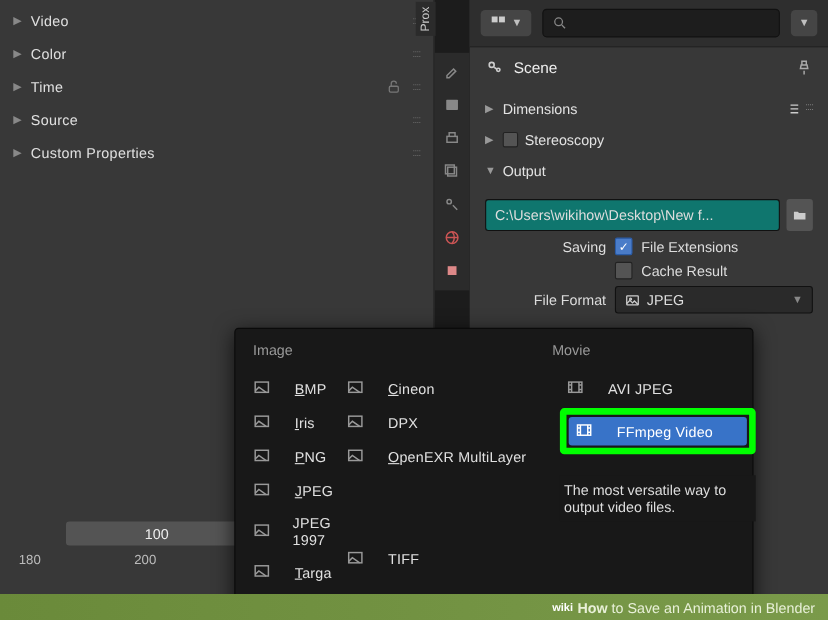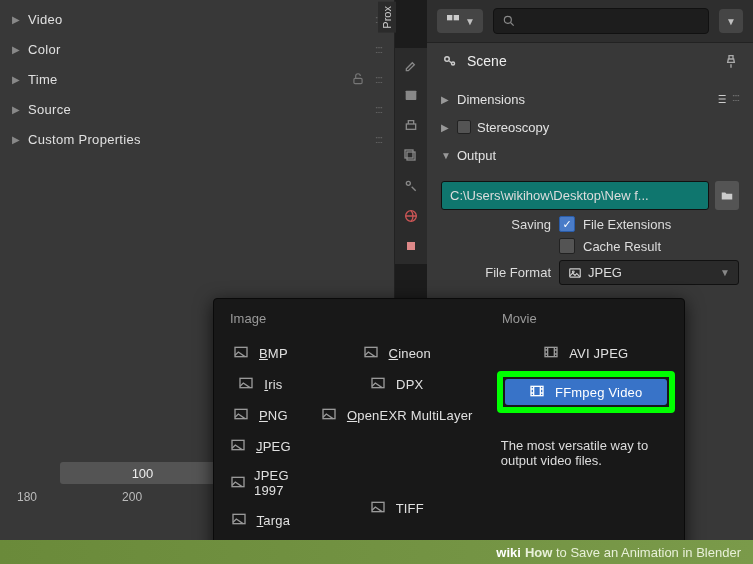--- a/index.html
+++ b/index.html
@@ -8,21 +8,21 @@
 .left-panel { position: absolute; left: 0; top: 0; width: 395px; height: 540px; background: #383838; border-right: 1px solid #222; }
 .prop-list { padding: 4px 12px; }
 .prop-row { display: flex; align-items: center; height: 30px; gap: 6px; }
 .prop-row .arrow { width: 10px; color: #888; font-size: 10px; }
 .prop-row .label { flex: 1; color: #e0e0e0; letter-spacing: 0.3px; }
 .prop-row .lock { color: #777; font-size: 11px; margin-right: 4px; }
 .prop-row .dots { color: #666; letter-spacing: -1px; font-size: 10px; }
 
 .prox-label { position: absolute; right: -2px; top: 2px; writing-mode: vertical-rl; transform: rotate(180deg); font-size: 11px; color: #ccc; background: #2b2b2b; padding: 4px 3px; }
 
-.timeline-area { position: absolute; left: 0; bottom: 36px; width: 395px; }
+.timeline-area { position: absolute; left: 0; bottom: 24px; width: 395px; }
 .frame-field { width: 165px; margin: 4px 8px 6px 60px; background: #545454; border-radius: 3px; height: 22px; display: flex; align-items: center; justify-content: center; color: #eee; position: relative; }
 .clock-icon { position: absolute; right: -28px; top: 2px; width: 20px; height: 18px; color: #aaa; }
 .ticks { display: flex; gap: 85px; padding-left: 17px; color: #bbb; font-size: 12px; }
 
 .right-panel { position: absolute; left: 427px; top: 0; right: 0; height: 540px; background: #383838; }
 .top-header { display: flex; align-items: center; gap: 10px; padding: 8px 10px; background: #2e2e2e; border-bottom: 1px solid #222; }
 .hdr-pill { background: #454545; border-radius: 4px; padding: 4px 8px; display: flex; align-items: center; gap: 4px; }
 .search-box { flex: 1; background: #1d1d1d; border-radius: 4px; padding: 4px 8px; color: #888; border: 1px solid #111; height: 26px; display: flex; align-items: center; }
 .drop-chev { background: #454545; border-radius: 4px; width: 24px; height: 24px; display: flex; align-items: center; justify-content: center; }
 
@@ -57,31 +57,31 @@
 .popup-headers { display: flex; margin-bottom: 8px; }
 .popup-headers .col { flex: 1; color: #999; padding: 6px 6px; }
 .popup-headers .col:nth-child(2) { flex: 0 0 200px; }
 .popup-headers .col:nth-child(3) { flex: 0 0 178px; }
 .popup-body { display: flex; }
 .popup-col { display: flex; flex-direction: column; gap: 5px; }
 .popup-col.c1 { flex: 1; }
 .popup-col.c2 { flex: 0 0 200px; }
 .popup-col.c3 { flex: 0 0 178px; }
 
-.menu-item { display: flex; align-items: center; gap: 8px; padding: 4px 6px; border-radius: 3px; color: #e0e0e0; justify-content: center; }
+.menu-item { display: flex; align-items: center; gap: 20px; padding: 4px 6px; border-radius: 3px; color: #e0e0e0; }
 .menu-item .icon { width: 18px; height: 18px; color: #999; display: flex; }
 .menu-item .txt { letter-spacing: 0.2px; }
 .highlight-box { border: 6px solid #00ff00; border-radius: 4px; padding: 2px 2px; }
 .highlight-box .menu-item { background: #3873c8; color: #fff; }
 .highlight-box .menu-item .icon { color: #fff; }
 
 .tooltip { margin-top: 14px; background: #181818; color: #ddd; padding: 6px 4px; font-size: 13px; }
 
 .wiki-bar { position: absolute; bottom: 0; left: 0; right: 0; height: 24px; background: linear-gradient(90deg, #6a8a3a, #7a9a4a); display: flex; align-items: center; justify-content: flex-end; padding-right: 12px; gap: 4px; }
-.wiki-logo { color: #fff; font-weight: bold; font-size: 13px; }
+.wiki-logo { color: #fff; font-weight: bold; font-size: 10px; }
 .wiki-text { color: #e8f0d8; font-size: 13px; }
 
 .underline-letter { text-decoration: underline; }
 svg { display: block; }
 </style>
 </head>
 <body>
 
 <div class="left-panel">
   <div class="prop-list">

